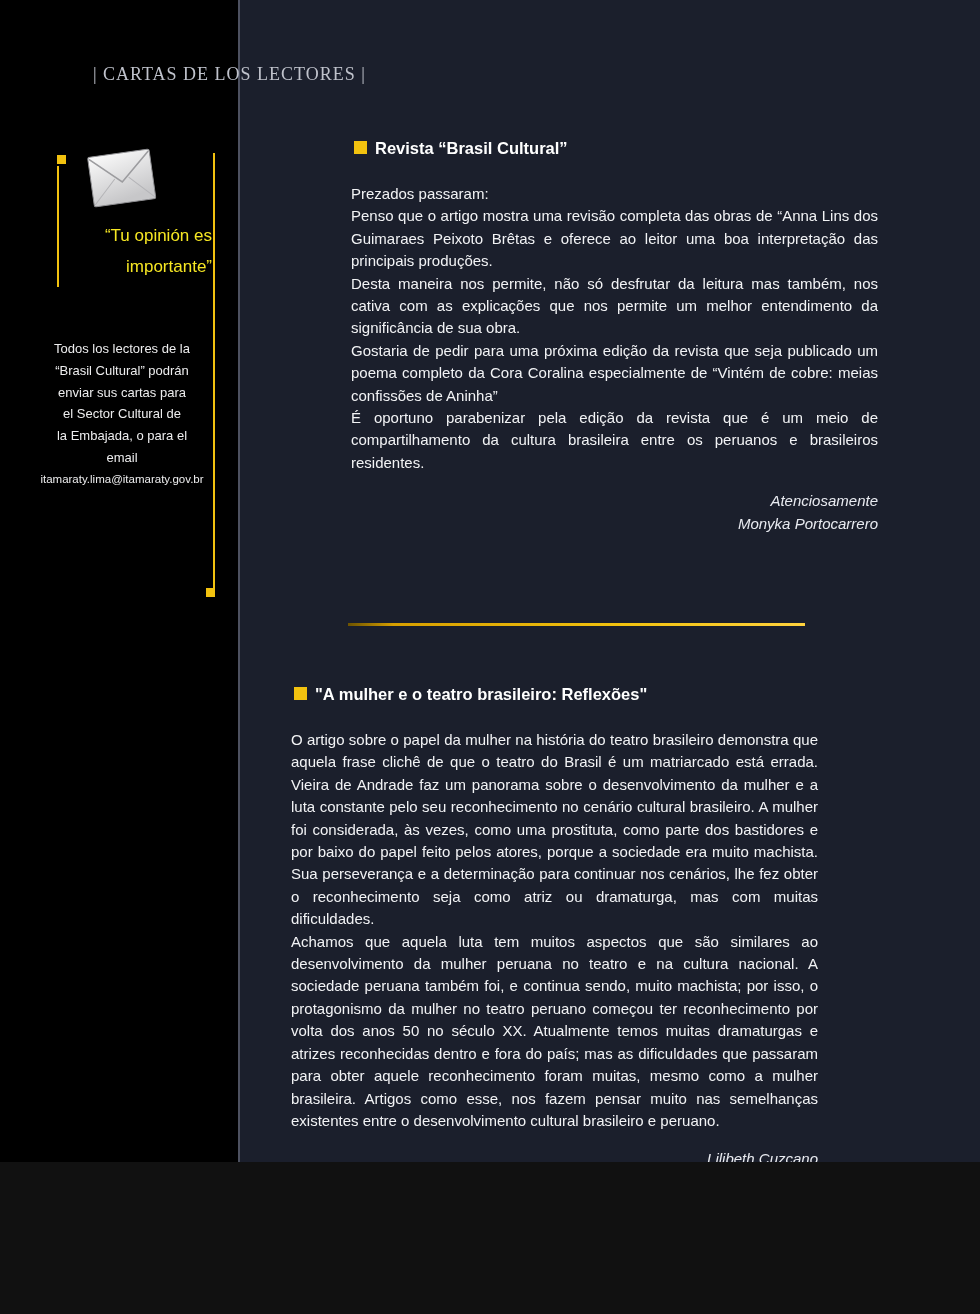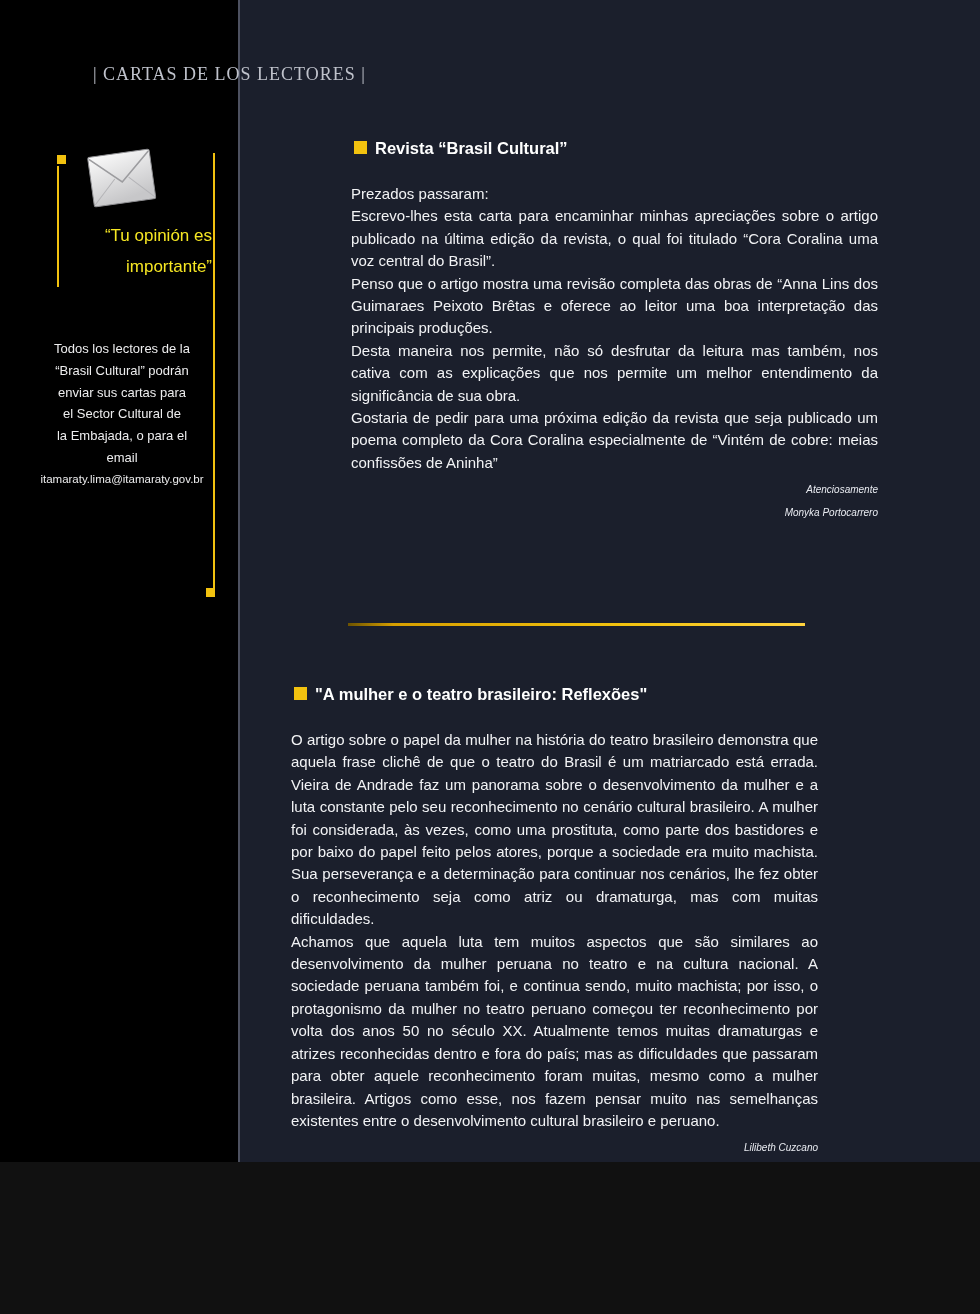--- a/index.html
+++ b/index.html
@@ -46,22 +46,22 @@
   
   .letter{position:absolute;color:var(--body_text);}
   .letter-1{left:330px;top:139px;width:547px;}
   .letter-2{left:270px;top:685px;width:547px;}
   .letter-head{display:flex;align-items:flex-start;margin-left:24px;}
   .bullet{width:13px;height:13px;background:var(--accent_gold);margin:2px 8px 0 0;flex:0 0 auto;}
   .letter-title{font-size:16.5px;font-weight:bold;color:#ffffff;line-height:18px;}
   .letter-body{margin:26px 0 0 21px;width:527px;font-size:15px;line-height:22.4px;text-align:justify;}
   .letter-body p{margin:0;}
   .signature{
-    margin:5px 0 0 21px;width:527px;text-align:right;font-style:italic;
-    font-size:10px;line-height:22.4px;white-space:pre-line;color:#e9ebf1;
+    margin:16px 0 0 21px;width:527px;text-align:right;font-style:italic;
+    font-size:15px;line-height:22.4px;white-space:pre-line;color:#e9ebf1;
   }
 
   .letters-divider{
     position:absolute;left:348px;top:623px;width:457px;height:3px;
     background:linear-gradient(90deg,#6d5300 0%,#d79f00 10%,var(--accent_gold) 60%,#ffd23e 100%);
   }
 </style>
 </head>
 <body>
 
@@ -105,24 +105,24 @@
     <div class="email">itamaraty.lima@itamaraty.gov.br</div>
   </div>
 
   <div class="letter letter-1">
     <div class="letter-head">
       <span class="bullet"></span>
       <span class="letter-title">Revista “Brasil Cultural”</span>
     </div>
     <div class="letter-body">
       <p>Prezados passaram:</p>
-      <p>Escrevo-lhes esta carta para encaminhar minhas apreciações sobre o artigo publicado na última edição da revista, o qual foi titulado “Cora Coralina uma voz central do Brasil”.</p>
       <p>Penso que o artigo mostra uma revisão completa das obras de “Anna Lins dos Guimaraes Peixoto Brêtas e oferece ao leitor uma boa interpretação das principais produções.</p>
       <p>Desta maneira nos permite, não só desfrutar da leitura mas também, nos cativa com as explicações que nos permite um melhor entendimento da significância de sua obra.</p>
       <p>Gostaria de pedir para uma próxima edição da revista que seja publicado um poema completo da Cora Coralina especialmente de “Vintém de cobre: meias confissões de Aninha”</p>
+      <p>É oportuno parabenizar pela edição da revista que é um meio de compartilhamento da cultura brasileira entre os peruanos e brasileiros residentes.</p>
     </div>
     <div class="signature">Atenciosamente
 Monyka Portocarrero</div>
   </div>
 
   <div class="letters-divider"></div>
 
   <div class="letter letter-2">
     <div class="letter-head">
       <span class="bullet"></span>

